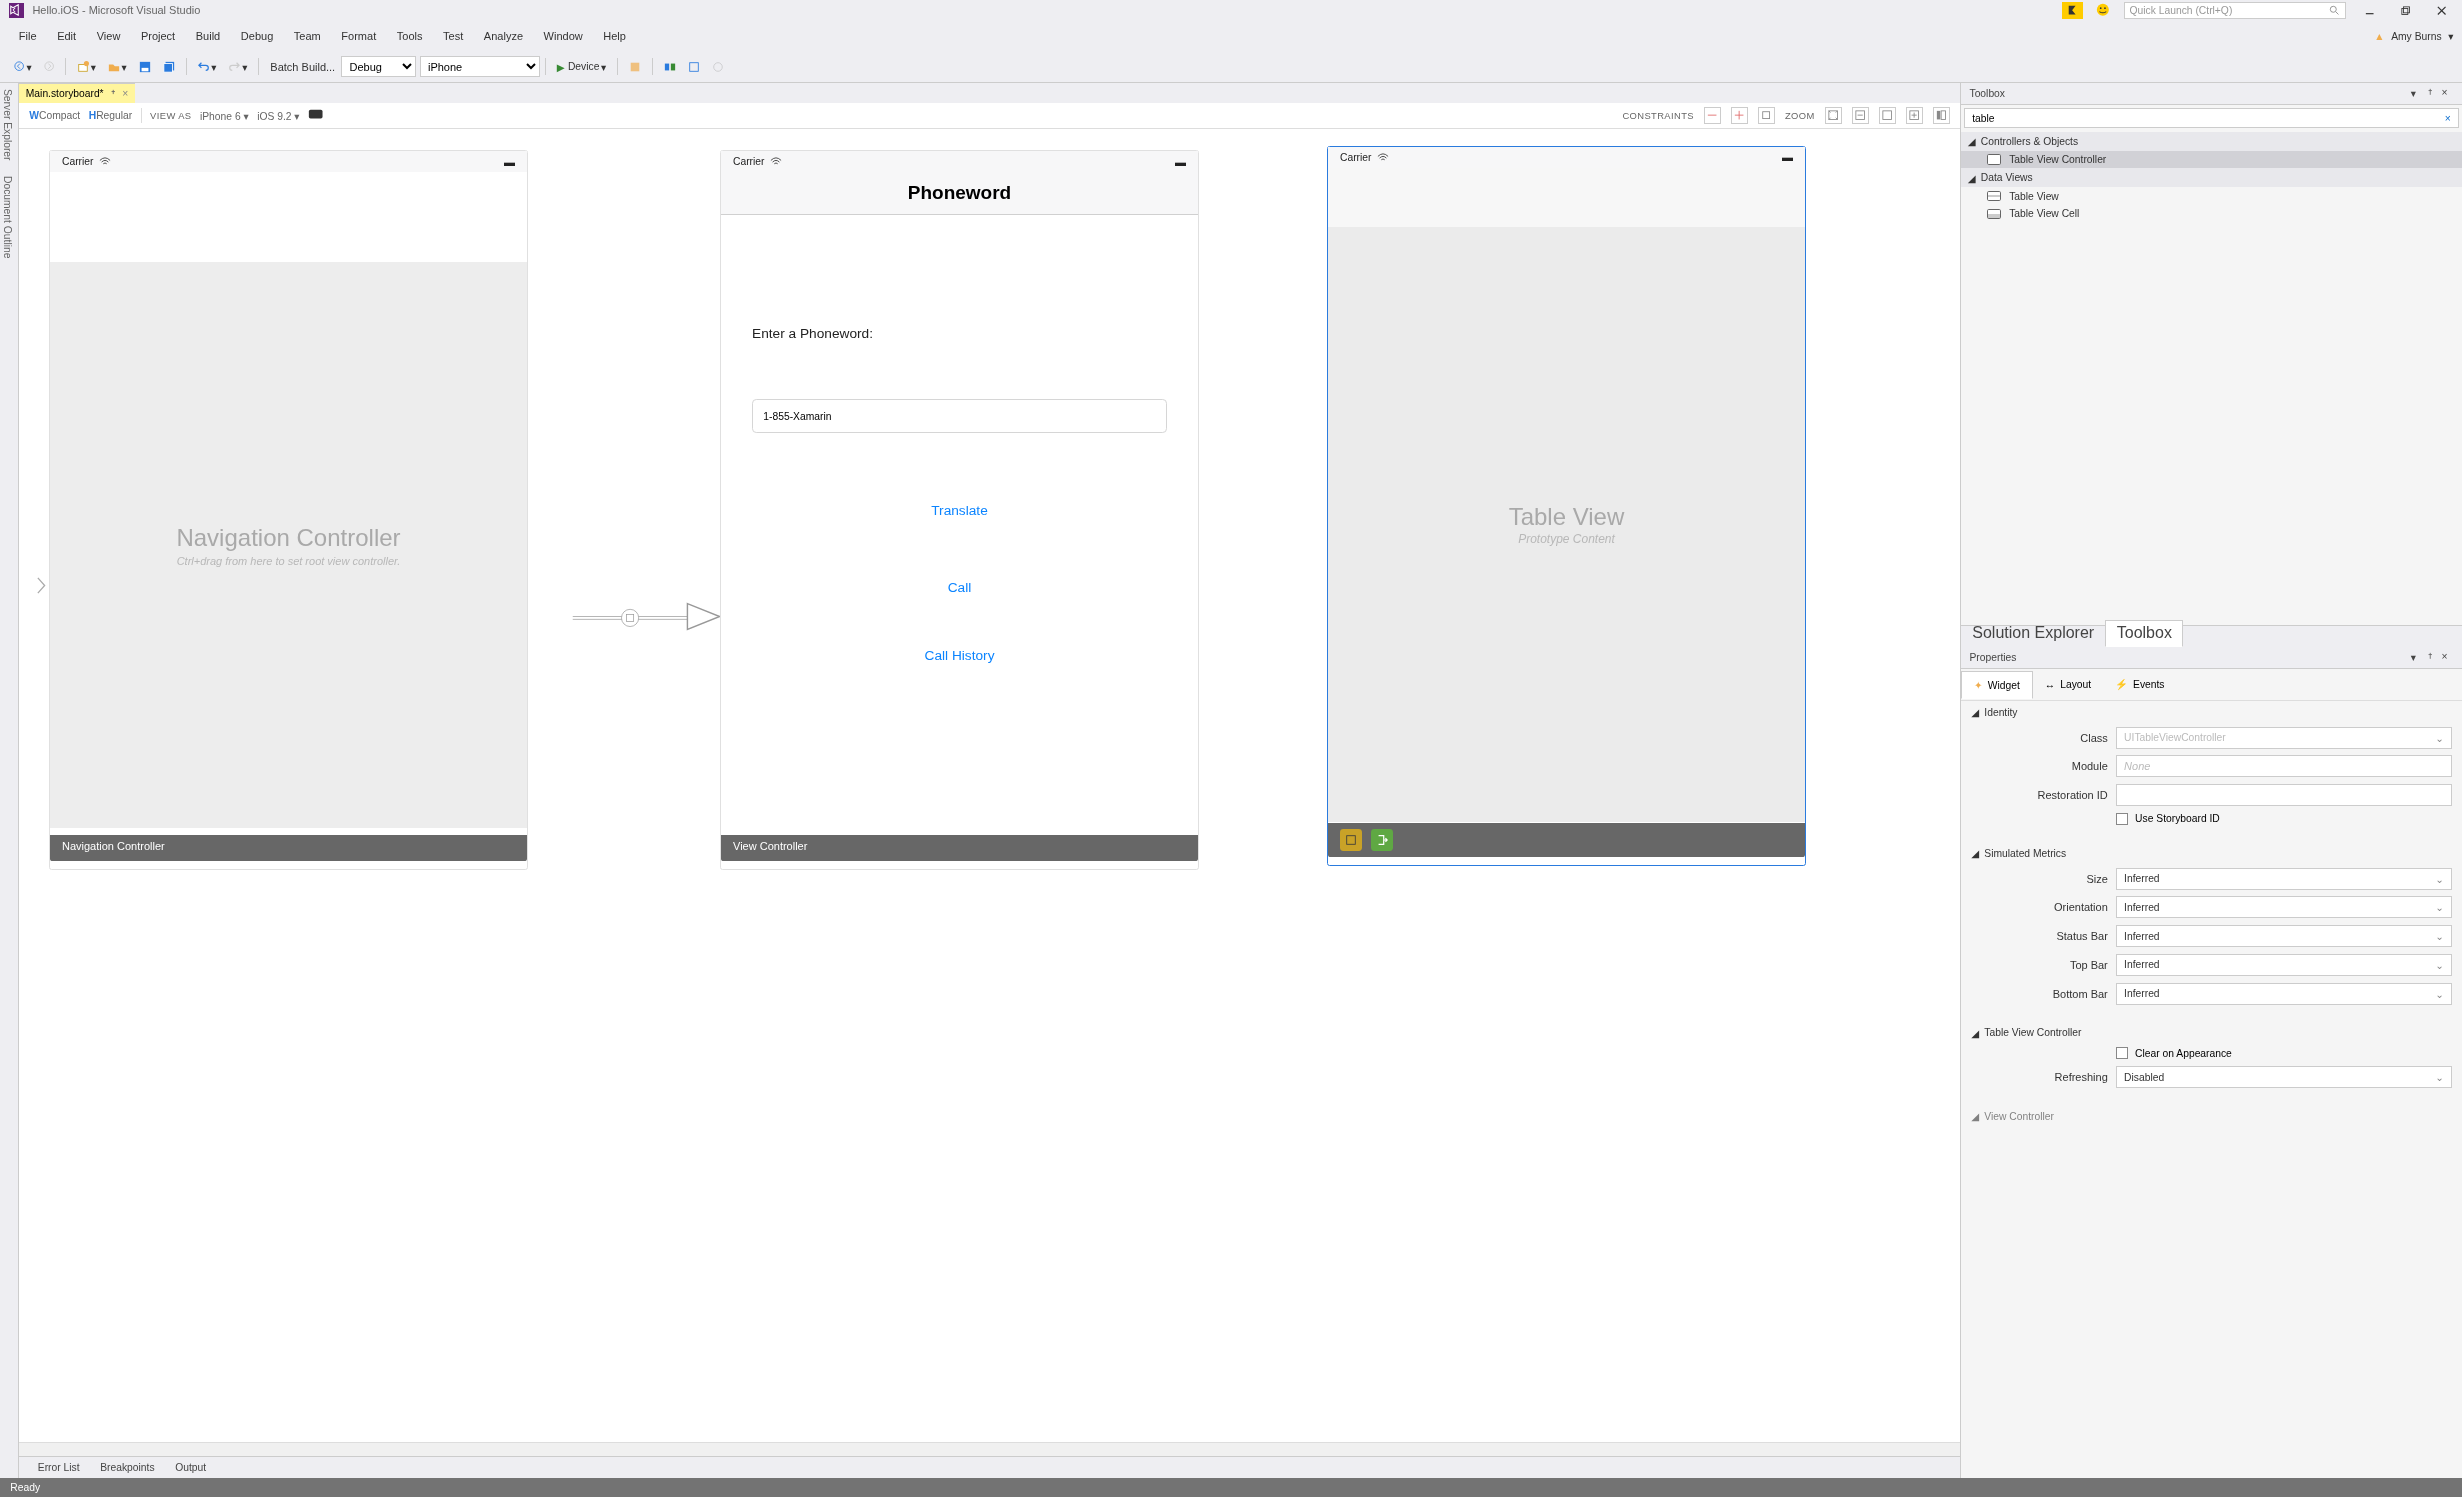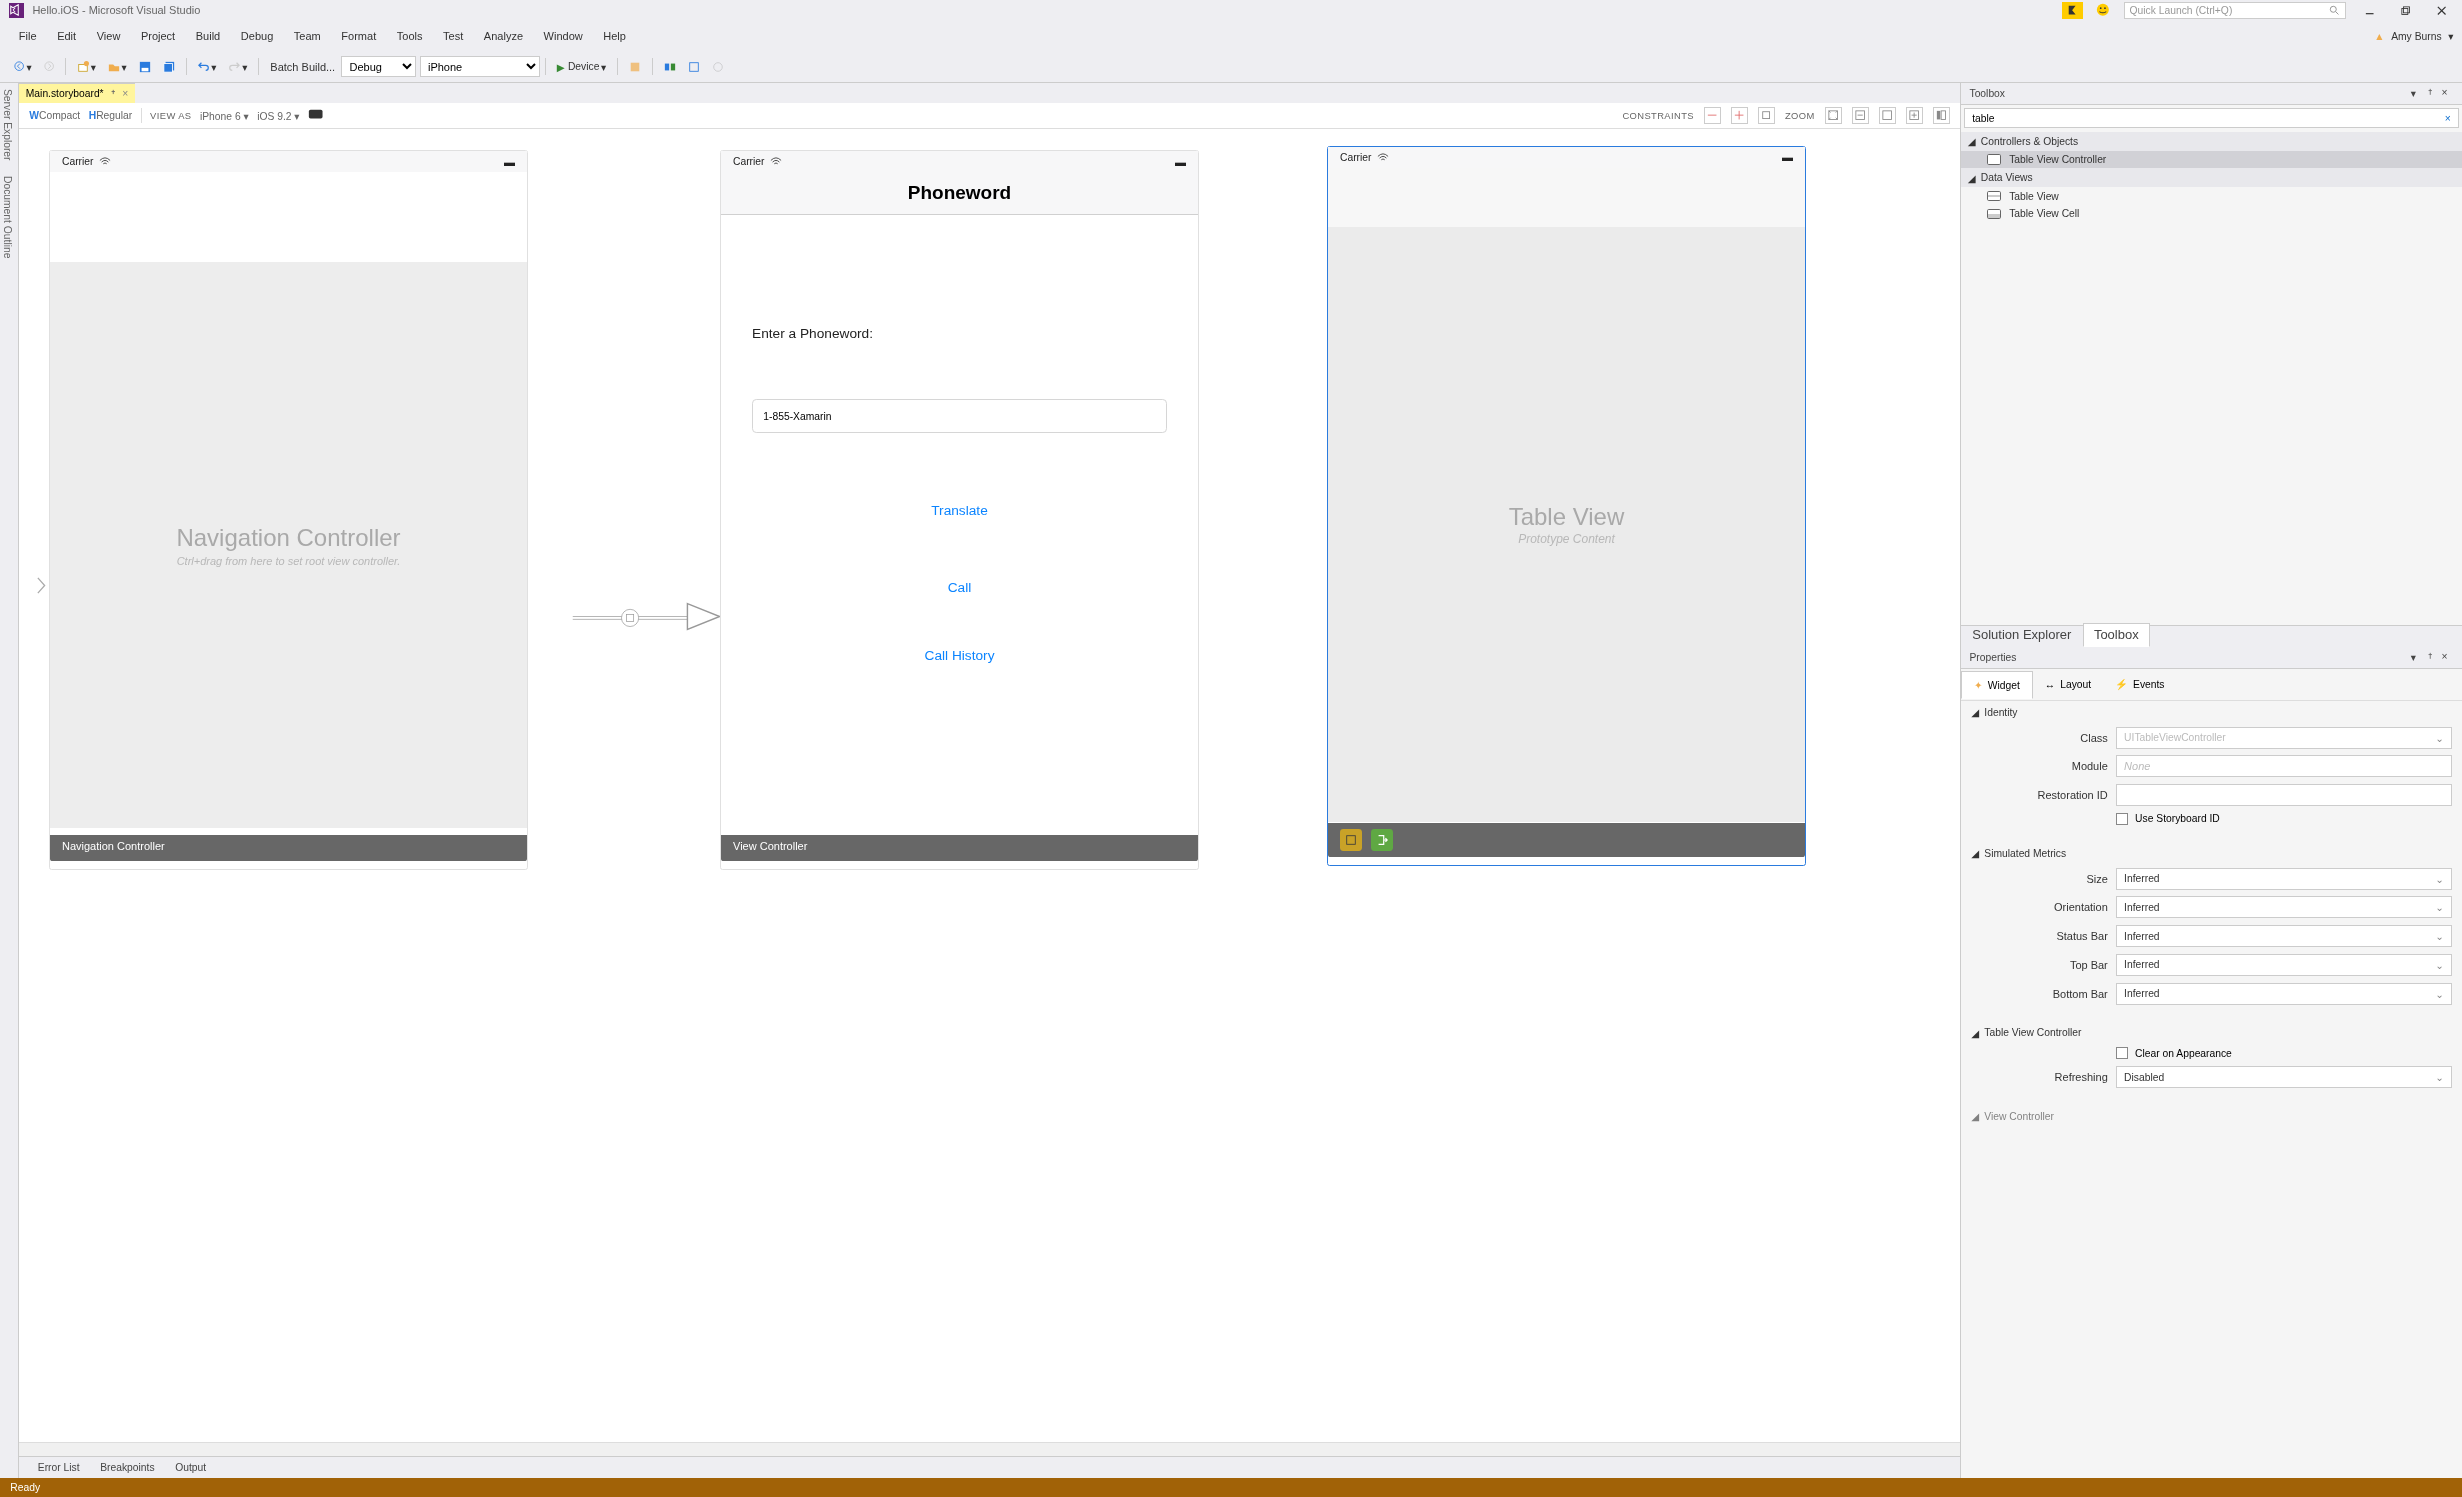--- a/index.html
+++ b/index.html
@@ -86,21 +86,21 @@
 .toolbox { flex: 0 0 564px; background: #f5f5f5; display: flex; flex-direction: column; }
 .toolbox .search { margin: 3.4px; border: 0.9px solid #ccc; height: 20.5px; background: #fff; display: flex; align-items: center; padding: 0 6.8px; font-size: 10.3px; }
 .toolbox .search .clear-x { margin-left: auto; color: #0b6dcd; }
 .tree { flex: 1; overflow: auto; font-size: 11px; color: #333; }
 .tree .group { padding: 3.4px 6.8px; display: flex; align-items: center; gap: 5.1px; background: #e8e8ec; }
 .tree .item { padding: 3.4px 6.8px 3.4px 26px; display: flex; align-items: center; gap: 8.5px; }
 .tree .item.selected { background: #d1d1d6; }
 .tree .item-icon { width: 13.7px; height: 10.3px; border: 1.3px solid #666; border-radius: 1.7px; background: #fff; }
 
 .panel-tabs-bottom { height: 22px; background: #eeeef2; display: flex; align-items: flex-end; border-top: 0.9px solid #ccc; }
-.panel-tabs-bottom .ptab { padding: 3.4px 10.3px; font-size: 13px; color: #444; border: 0.9px solid transparent; }
+.panel-tabs-bottom .ptab { padding: 3.4px 10.3px; font-size: 16px; color: #444; border: 0.9px solid transparent; }
 .panel-tabs-bottom .ptab.active { background: #fff; border: 0.9px solid #ccc; border-bottom: 0.9px solid #fff; }
 
 .properties { flex: 1; display: flex; flex-direction: column; min-height: 0; }
 .prop-tabs { height: 32.5px; display: flex; align-items: center; border-bottom: 0.9px solid #ddd; background: #f5f5f5; }
 .prop-tabs .ptbtn { padding: 6.8px 12px; font-size: 11px; display: flex; align-items: center; gap: 5.1px; }
 .prop-tabs .ptbtn.active { background: #fff; border: 0.9px solid #ccc; border-bottom: 0.9px solid #fff; position: relative; top: 0.9px; }
 .wand { color: #f0ad4e; }
 .prop-body { flex: 1; overflow: auto; background: #f5f5f5; }
 .prop-section { padding: 5.1px 10.3px; font-size: 11px; color: #333; display: flex; align-items: center; gap: 5.1px; }
 .prop-row { display: flex; align-items: center; padding: 3.4px 10.3px; }
@@ -108,21 +108,21 @@
 .prop-row .pinput { flex: 1; height: 22px; border: 0.9px solid #ccc; background: #fff; padding: 0 6.8px; font-size: 11px; color: #555; display: flex; align-items: center; }
 .prop-row .pinput.placeholder { color: #bbb; font-style: italic; }
 .prop-row .pselect { flex: 1; height: 22px; border: 0.9px solid #ccc; background: #fff; padding: 0 6.8px; font-size: 11px; color: #333; display: flex; align-items: center; }
 .prop-row .pselect .chev { margin-left: auto; color: #888; }
 .prop-row .pcheck { display: flex; align-items: center; gap: 6.8px; }
 .checkbox-sq { width: 12px; height: 12px; border: 0.9px solid #888; background: #fff; }
 
 
 .bottom-tabs { height: 22px; background: #eeeef2; display: flex; align-items: center; padding: 0 8.5px; border-top: 0.9px solid #ccc; }
 .bottom-tabs .btab { padding: 3.4px 10.3px; font-size: 10.3px; color: #444; }
-.statusbar { height: 19px; background: #a16207; color: #fff; display: flex; align-items: center; padding: 0 10.3px; font-size: 10.3px; }
+.statusbar { height: 19px; background: #737373; color: #fff; display: flex; align-items: center; padding: 0 10.3px; font-size: 10.3px; }
 </style>
 </head>
 <body>
 
 <div class="titlebar">
   <div class="vs-logo">
     <svg viewBox="0 0 16 16">
         <path d="M11 1 L11 15 L4 11 L1 13 L1 3 L4 5 Z M4 8 L7 5 M4 8 L7 11" stroke="#fff" stroke-width="1.4" fill="none"></path>
       </svg>
   </div>

